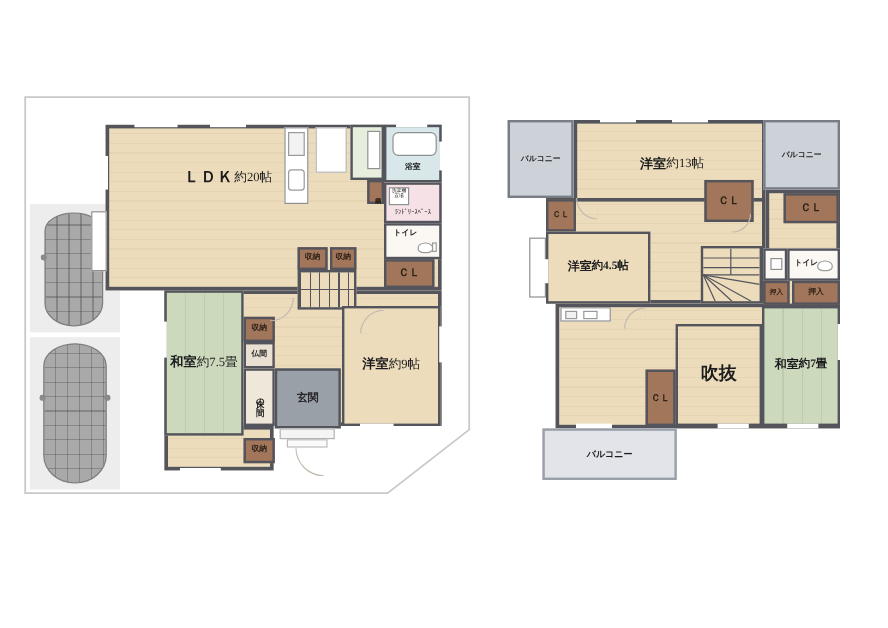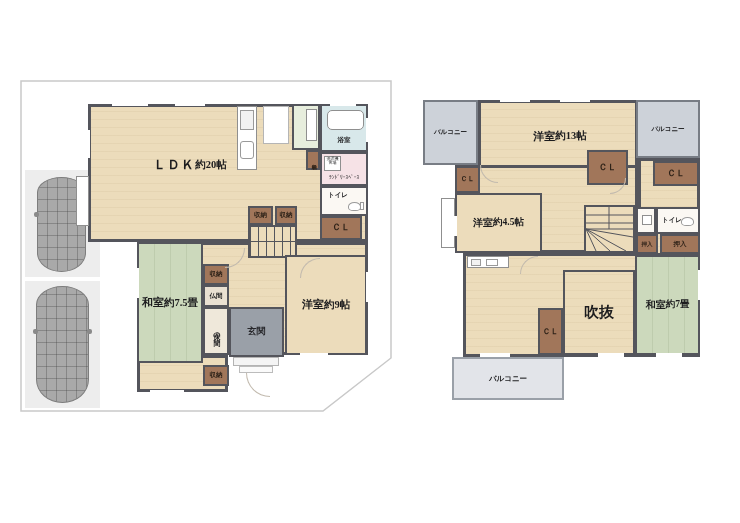--- a/index.html
+++ b/index.html
@@ -25,21 +25,21 @@
   .bathroom{background:#d8e8ea;}
   .pink{background:#f6e2e6;}
   .white-room{background:#fbf8f3;}
   .gray-room{background:#9aa0a8;}
   .balcony{background:#cdd2d9;border:2px solid #787d85;z-index:2;}
   .balcony-light{background:#e2e4e9;border:2px solid #9aa0a8;z-index:1;}
   .label{z-index:5;display:flex;flex-direction:row;align-items:center;justify-content:center;
     text-align:center;pointer-events:none;}
   .big{font-size:13px;letter-spacing:1px;font-weight:bold;}
   .mid{font-size:11px;font-weight:bold;}
-  .sizefs{font-size:10.5px;font-weight:bold;}
+  .sizefs{font-size:10.5px;font-weight:normal;}
   .small{font-size:6.5px;font-weight:bold;}
   .tiny{font-size:5.5px;}
   .vert{writing-mode:vertical-rl;}
   .fixture{background:#fff;border:1px solid #8f8f8f;z-index:4;}
   .win{background:#fff;z-index:4;}
   .stairs1{z-index:3;background:#ecdcbb;border:2px solid #54555c;
     background-image:
       linear-gradient(0deg,transparent 0 48%,#54555c 48% 52%,transparent 52%),
       repeating-linear-gradient(90deg,#54555c 0 1px,transparent 1px 8px);}
   .arc{border:1px solid #c2baae;background:transparent;z-index:4;}
@@ -66,21 +66,21 @@
     <div class="mirror" style="left:-4px;top:42px;"></div>
       <div class="mirror" style="right:-4px;top:42px;"></div>
   </div>
 
   <div class="abs base" style="left:88px;top:104px;width:280px;height:138px;"></div>
   <div class="abs base" style="left:137px;top:242px;width:231px;height:113px;"></div>
   <div class="abs base" style="left:137px;top:355px;width:91px;height:37px;"></div>
 
   <div class="abs fixture" style="left:76px;top:176px;width:13px;height:50px;"></div>
 
-  <div class="abs label" style="left:135px;top:145px;width:110px;height:40px;">
+  <div class="abs label" style="left:135px;top:128px;width:110px;height:40px;">
     <span class="big">ＬＤＫ</span>
     <span class="sizefs">約20帖</span>
   </div>
 
   <div class="abs fixture" style="left:237px;top:106px;width:20px;height:64px;">
     <div class="abs" style="left:2px;top:3px;width:14px;height:20px;border:1px solid #9a9a9a;background:#f2f2f2;"></div>
     <div class="abs" style="left:2px;top:34px;width:14px;height:18px;border:1px solid #9a9a9a;background:#fff;border-radius:3px;"></div>
   </div>
 
   <div class="abs fixture" style="left:263px;top:106px;width:26px;height:38px;border-color:#b5b5b5;"></div>

